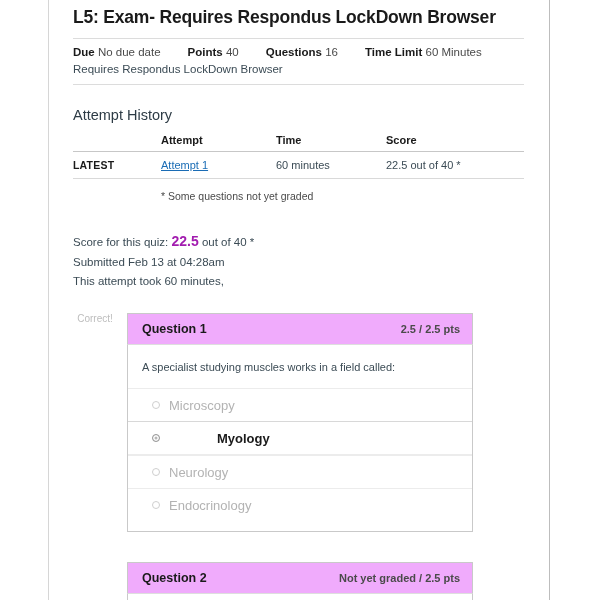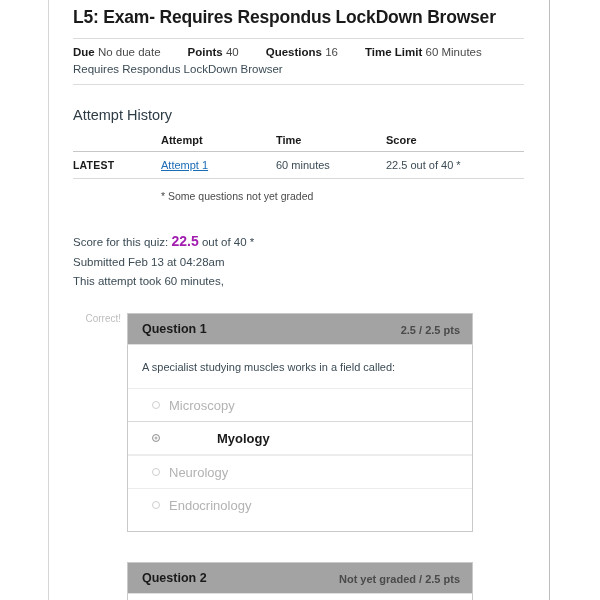--- a/index.html
+++ b/index.html
@@ -156,25 +156,25 @@
 
   .question-block {
     position: relative;
     margin-left: 54px;
     width: 346px;
   }
 
   .q-header {
     display: flex;
     justify-content: space-between;
-    align-items: flex-end;
+    align-items: center;
     border-top: 1px solid #c9c9c9;
     border-left: 1px solid #c9c9c9;
     border-right: 1px solid #c9c9c9;
-    background: #a3a3a3;
+    background: #f0abfc;
     padding: 8px 12px 8px 14px;
     gap: 43px;
   }
   .q-name {
     font-size: 12.5px;
     font-weight: bold;
     color: #1a1a1a;
   }
   .q-pts {
     font-size: 11px;
@@ -225,21 +225,21 @@
   .answer-text { color: #b3b3b3; }
   .answer-row.selected .answer-text {
     color: #1a1a1a;
     font-weight: bold;
   }
 
   .correct-flag {
     position: absolute;
     left: -58px;
     width: 52px;
-    text-align: right;
+    text-align: center;
     font-size: 10px;
     color: #bdbdbd;
   }
 </style>
 </head>
 <body>
 
 <div class="page">
 
   <div class="edge-left"></div>

